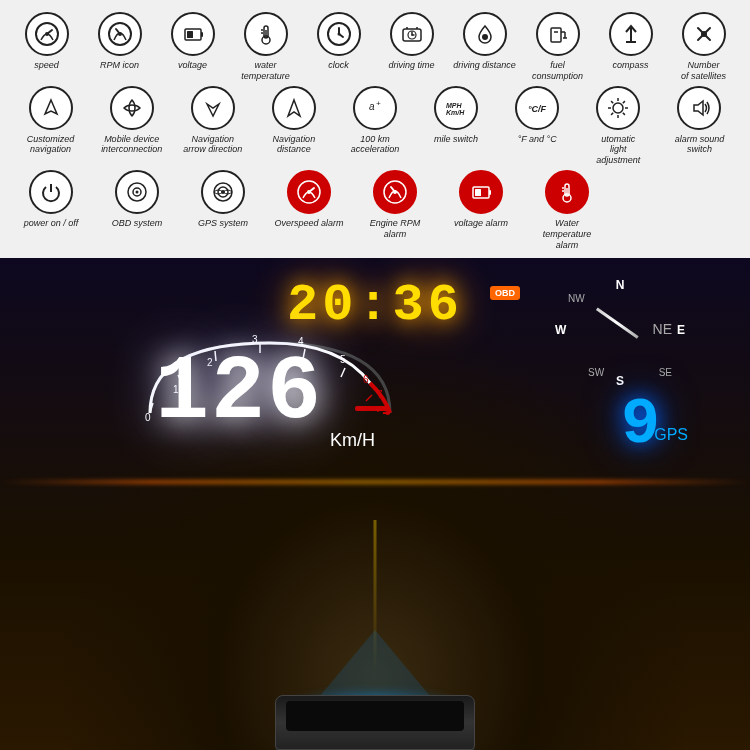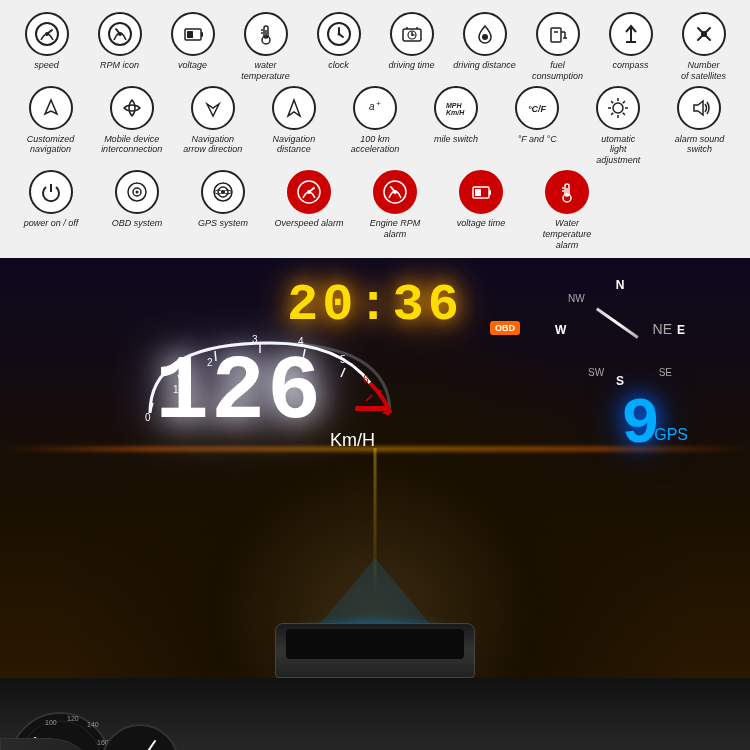--- a/index.html
+++ b/index.html
@@ -59,21 +59,21 @@
       font-size: 9px;
       color: #222;
       line-height: 1.2;
       text-align: center;
     }
 
     
     .hud-section {
       position: relative;
       width: 750px;
-      height: 420px;
+      height: 492px;
       background: linear-gradient(180deg, #1a0a00 0%, #0d0d0d 30%, #1a1a1a 60%, #0a0a0a 100%);
       overflow: hidden;
     }
 
     
     .road-bg {
       position: absolute;
       bottom: 0;
       left: 0;
       width: 100%;
@@ -133,21 +133,20 @@
     .hud-obd {
       position: absolute;
       top: 28px;
       left: calc(50% + 115px);
       background: #ff6600;
       color: #fff;
       font-size: 9px;
       font-weight: bold;
       padding: 2px 5px;
       border-radius: 3px;
-      margin-top: 35px;
     }
 
     
     .hud-speed {
       position: absolute;
       top: 90px;
       left: 155px;
       font-size: 90px;
       font-weight: bold;
       color: #ffffff;
@@ -561,21 +560,21 @@
 alarm</span>
     </div>
     <div class="icon-item">
       <div class="icon-circle red-fill">
         <svg width="28" height="28" viewBox="0 0 28 28">
           <rect x="6" y="9" width="16" height="11" rx="1" fill="none" stroke="#fff" stroke-width="1.5"></rect>
           <rect x="22" y="12" width="2" height="5" rx="1" fill="#fff"></rect>
           <rect x="8" y="11" width="6" height="7" rx="0.5" fill="#fff"></rect>
         </svg>
       </div>
-      <span class="icon-label">voltage time</span>
+      <span class="icon-label">voltage alarm</span>
     </div>
     <div class="icon-item">
       <div class="icon-circle red-fill">
         <svg width="28" height="28" viewBox="0 0 28 28">
           <rect x="12" y="6" width="4" height="12" rx="2" fill="none" stroke="#fff" stroke-width="1.5"></rect>
           <circle cx="14" cy="20" r="4" fill="none" stroke="#fff" stroke-width="1.5"></circle>
           <line x1="14" y1="10" x2="14" y2="18" stroke="#fff" stroke-width="1.5"></line>
           <line x1="9" y1="10" x2="11" y2="10" stroke="#fff" stroke-width="1.5"></line>
           <line x1="9" y1="13" x2="11" y2="13" stroke="#fff" stroke-width="1.5"></line>
         </svg>

